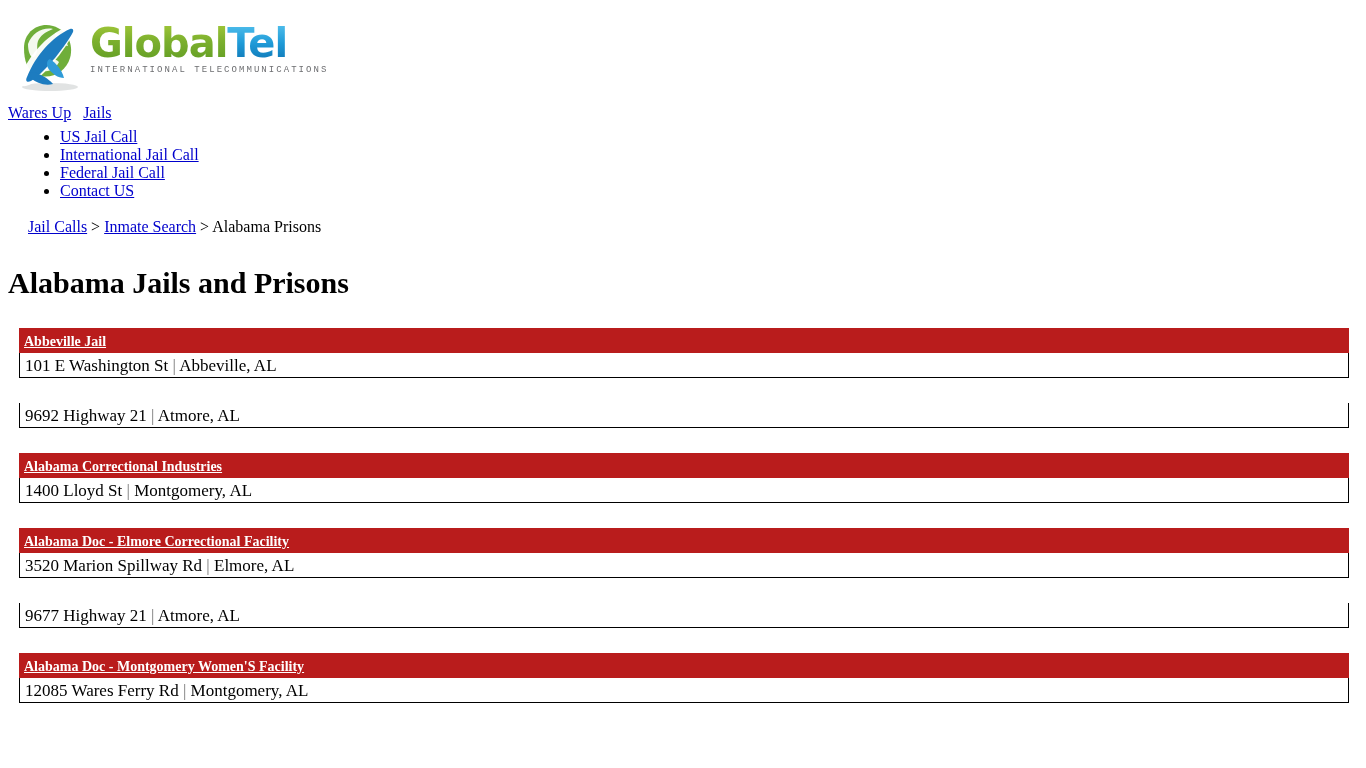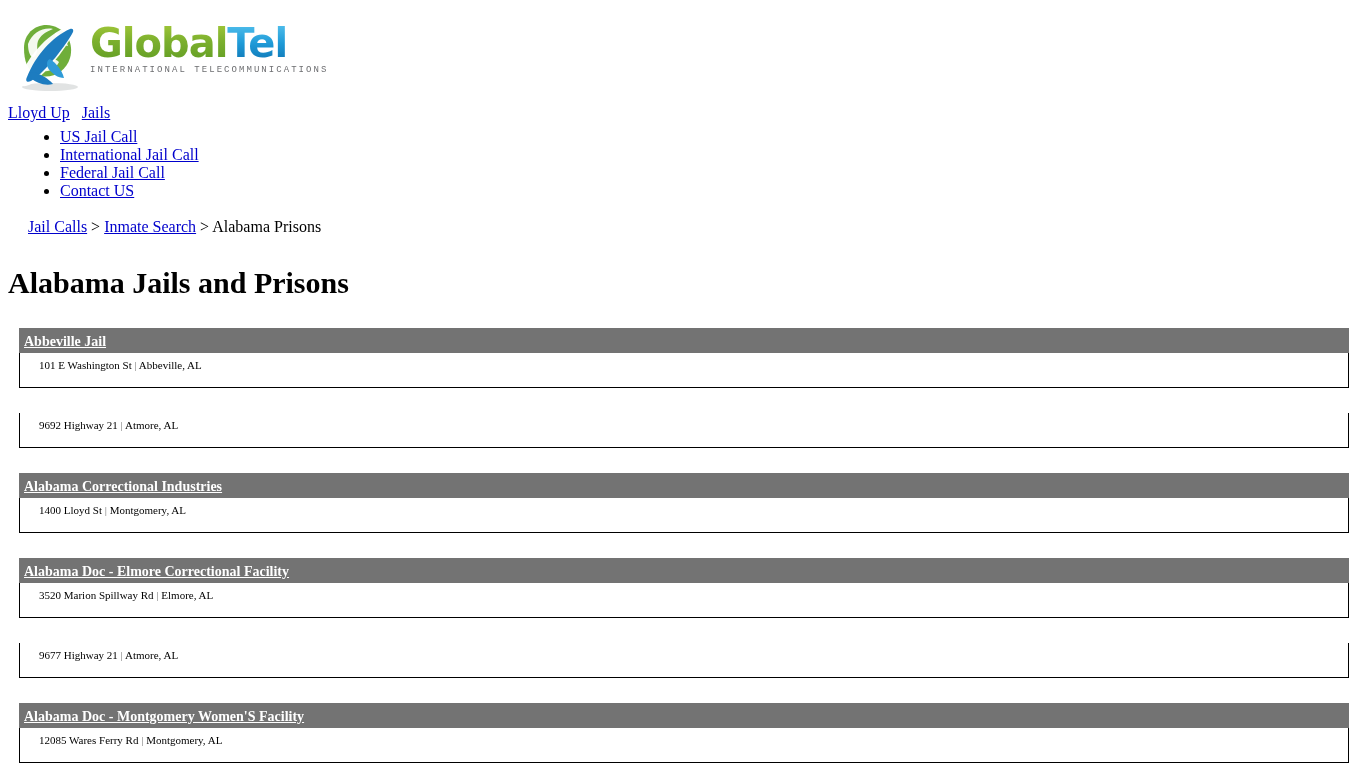--- a/index.html
+++ b/index.html
@@ -104,39 +104,39 @@
     line-height: 34px;
   }
 
   
   .facility-list {
     margin-top: 28px;
     padding: 0 17px 0 19px;
   }
   .facility-card { margin-bottom: 25px; }
   .facility-header {
-    background: #737373;
+    background: #b91c1c;
     height: 25px;
     line-height: 25px;
     padding-left: 5px;
     box-sizing: border-box;
   }
   .facility-header a {
     color: #ffffff;
     font-weight: bold;
     font-size: 14px;
     text-decoration: underline;
   }
   .facility-body {
     border: 1px solid #000000;
     border-top: none;
-    height: 35px;
+    height: 25px;
     line-height: 25px;
-    padding-left: 19px;
-    font-size: 11px;
+    padding-left: 5px;
+    font-size: 17px;
     box-sizing: border-box;
     white-space: nowrap;
     overflow: hidden;
   }
   .sep { color: #777777; }
 </style>
 </head>
 <body>
 
 <div class="logo-block">
@@ -157,21 +157,21 @@
     <div class="logo-text">
       <div class="wordmark">
         <span class="wm-global">Global</span><span class="wm-tel">Tel</span>
       </div>
       <div class="tagline">INTERNATIONAL TELECOMMUNICATIONS</div>
     </div>
   </div>
 </div>
 
 <div class="account-links">
-  <a href="#">Lloyd Up</a>
+  <a href="#">Wares Up</a>
   <a href="#">Jails</a>
 </div>
 
 <ul class="main-nav">
   <li><a href="#">US Jail Call</a></li>
   <li><a href="#">International Jail Call</a></li>
   <li><a href="#">Federal Jail Call</a></li>
   <li><a href="#">Contact US</a></li>
 </ul>
 

